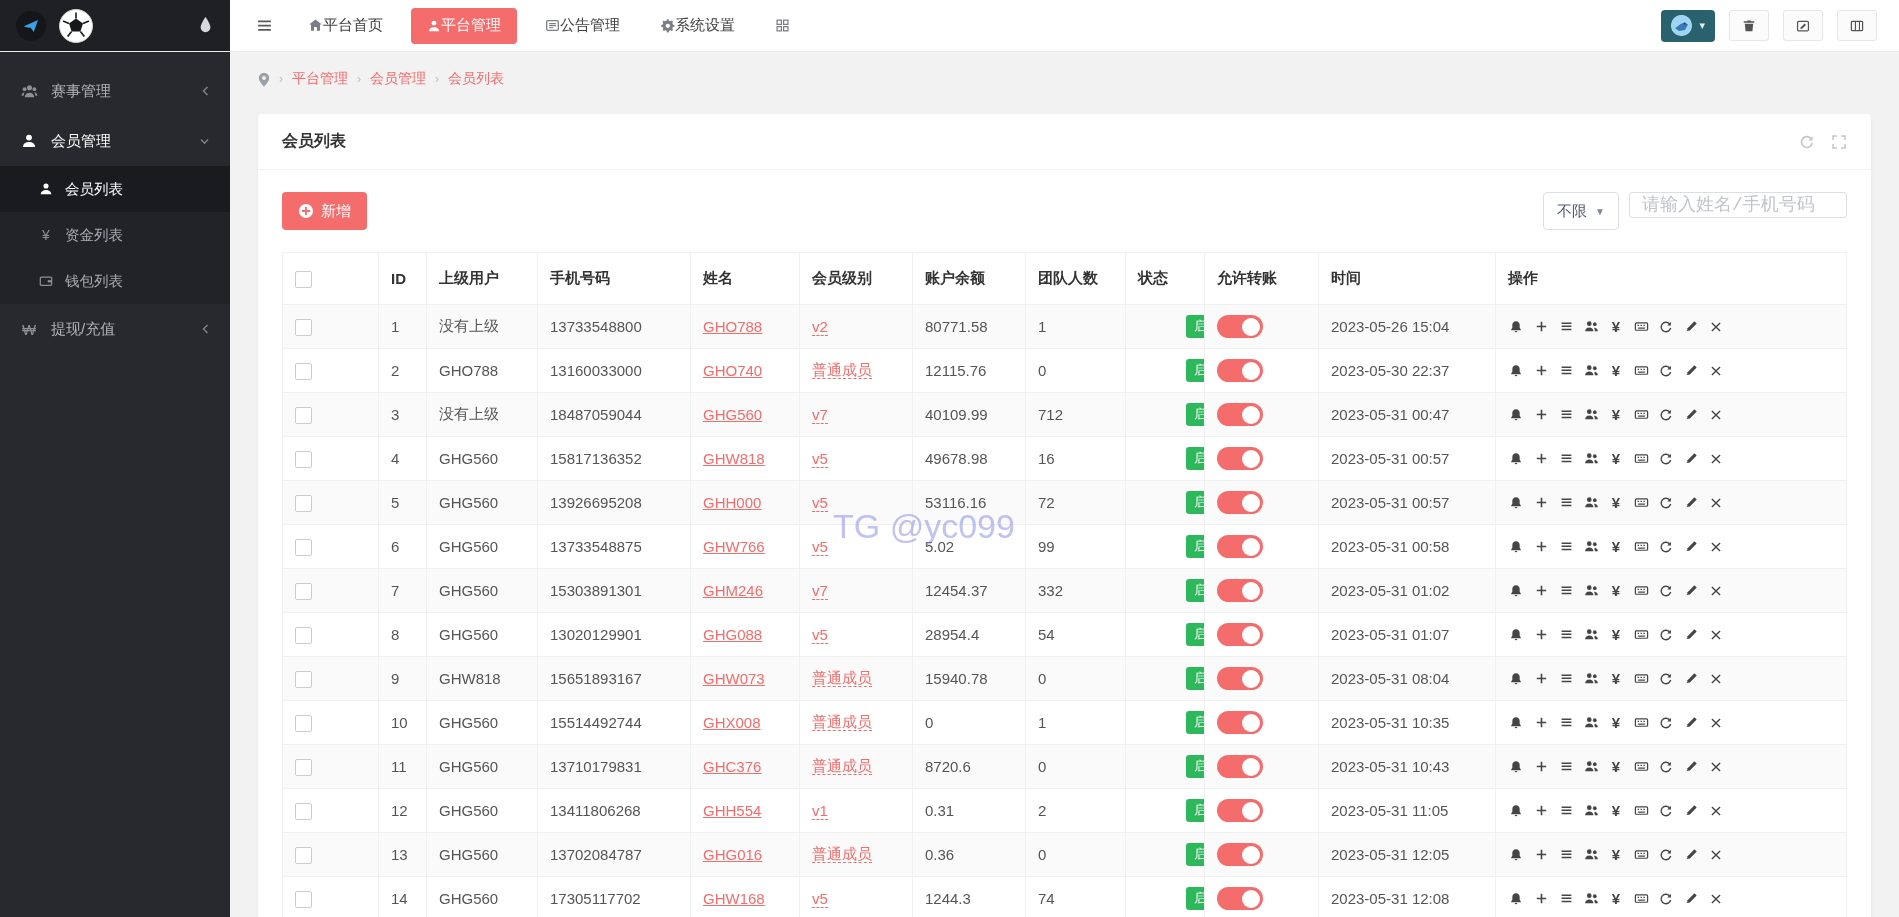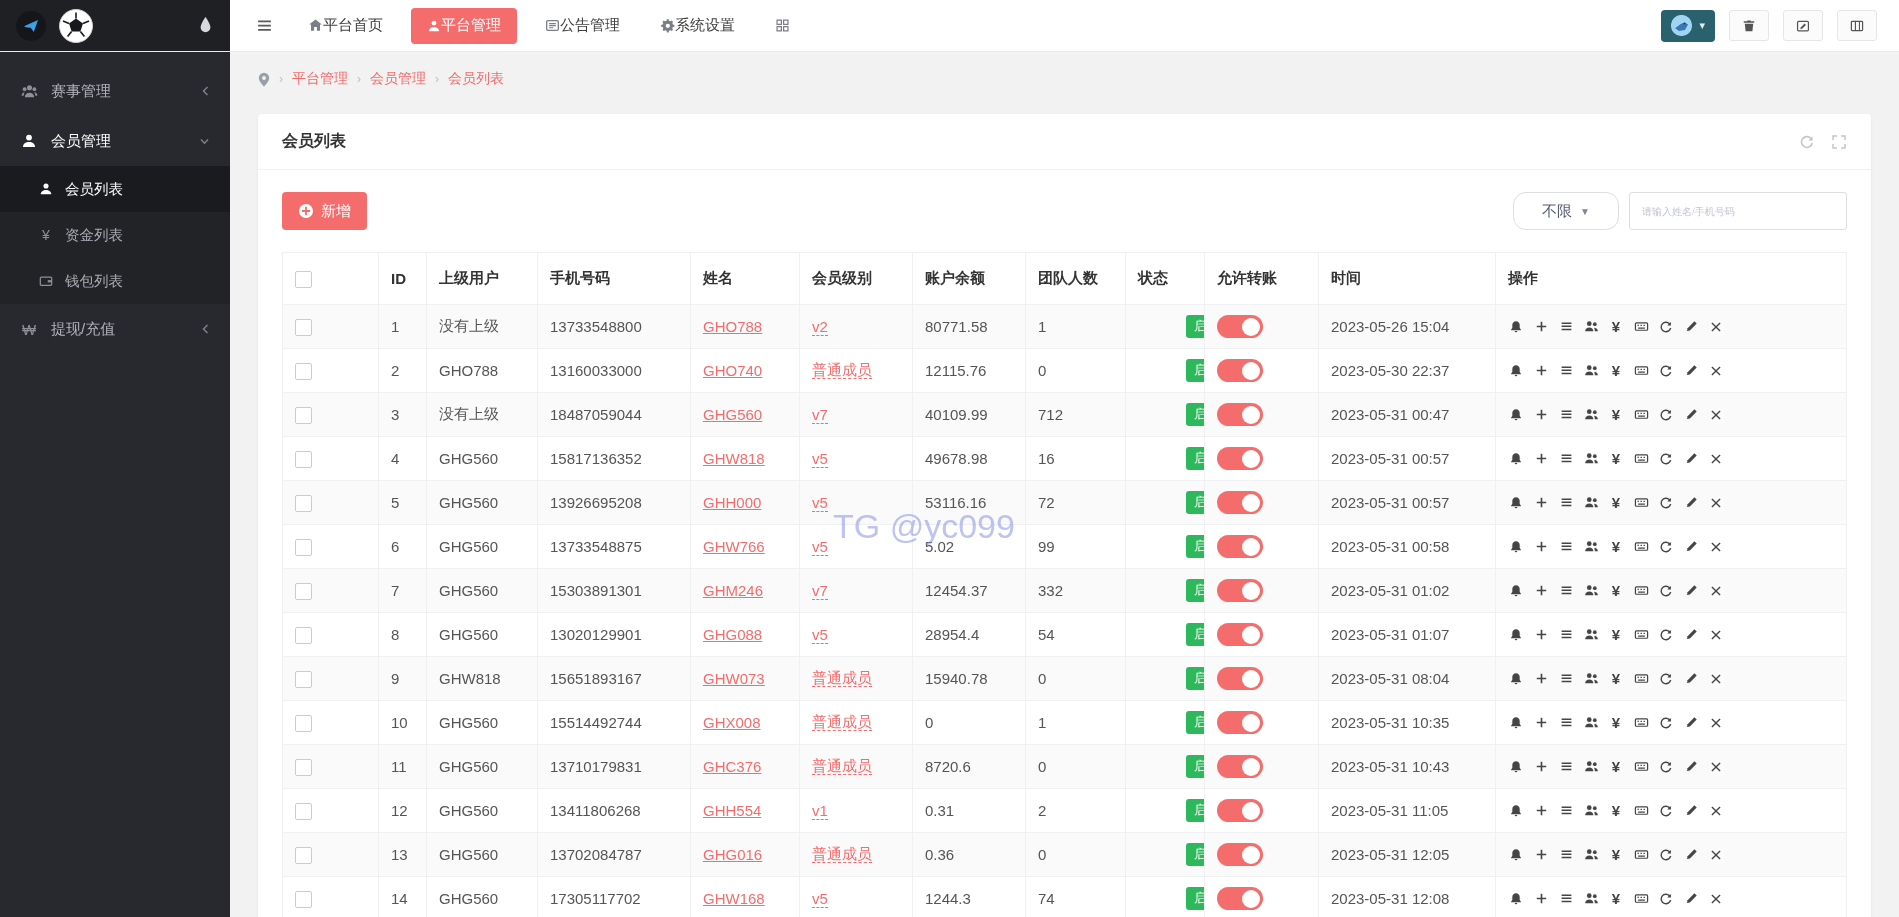--- a/index.html
+++ b/index.html
@@ -47,23 +47,23 @@
 
   .card { margin:26px 28px 0 28px; background:#fff; border-radius:4px; box-shadow:0 1px 3px rgba(0,0,0,.06); position:relative; }
   .card-head { height:56px; display:flex; align-items:center; padding:0 24px; border-bottom:1px solid #f2f2f2; }
   .card-title { font-size:16px; font-weight:bold; color:#333; }
   .card-tools { margin-left:auto; display:flex; gap:16px; color:#c2c6cc; }
   .card-tools .tool { cursor:pointer; display:flex; }
 
   .toolbar { display:flex; align-items:center; padding:22px 24px; }
   .btn-add { display:flex; align-items:center; gap:7px; background:var(--accent); color:#fff; border:none; border-radius:4px; height:38px; padding:0 16px; font-size:15px; cursor:pointer; }
   .toolbar-right { margin-left:auto; display:flex; gap:10px; }
-  .btn-filter { display:flex; align-items:center; gap:8px; background:#fff; border:1px solid #dcdee2; border-radius:13px; height:38px; padding:0 28px; font-size:15px; color:#515a6e; cursor:pointer; }
+  .btn-filter { display:flex; align-items:center; gap:8px; background:#fff; border:1px solid #dcdee2; border-radius:4px; height:38px; padding:0 13px; font-size:15px; color:#515a6e; cursor:pointer; }
   .btn-filter .caret { font-size:10px; color:#808695; }
-  .search-input { width:218px; height:38px; border:1px solid #dcdee2; border-radius:3px; padding:0 12px; font-size:10px; color:#515a6e; outline:none; font-family:Liberation Serif, serif; }
+  .search-input { width:218px; height:26px; border:1px solid #dcdee2; border-radius:3px; padding:0 12px; font-size:18px; color:#515a6e; outline:none; font-family:Liberation Mono, monospace; }
   .search-input::placeholder { color:#c0c4cc; }
 
   .table-wrap { padding:0 24px 0 24px; position:relative; }
   table { width:100%; border-collapse:collapse; table-layout:fixed; font-size:15px; color:#555; }
   th, td { border:1px solid #eef0f2; padding:0 12px; text-align:left; overflow:hidden; white-space:nowrap; }
   th { height:52px; color:#333; font-weight:bold; font-size:15px;margin-left:16px; }
   td { height:44px; }
   tbody tr:nth-child(odd) { background:#fafafa; }
   .checkbox { display:inline-block; width:17px; height:17px; border:1px solid #ccc; border-radius:2px; background:#fff; vertical-align:middle; cursor:pointer; }
   a.tlink { color:var(--accent); cursor:pointer; text-decoration:underline; }

